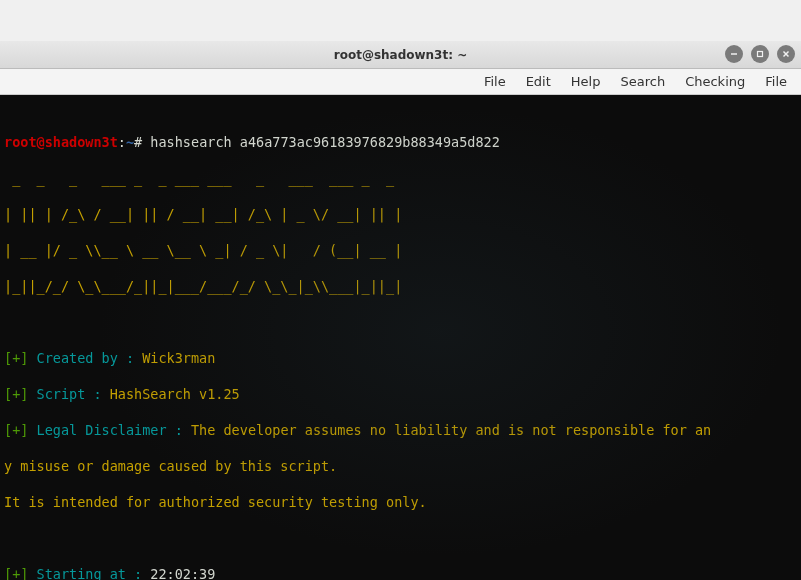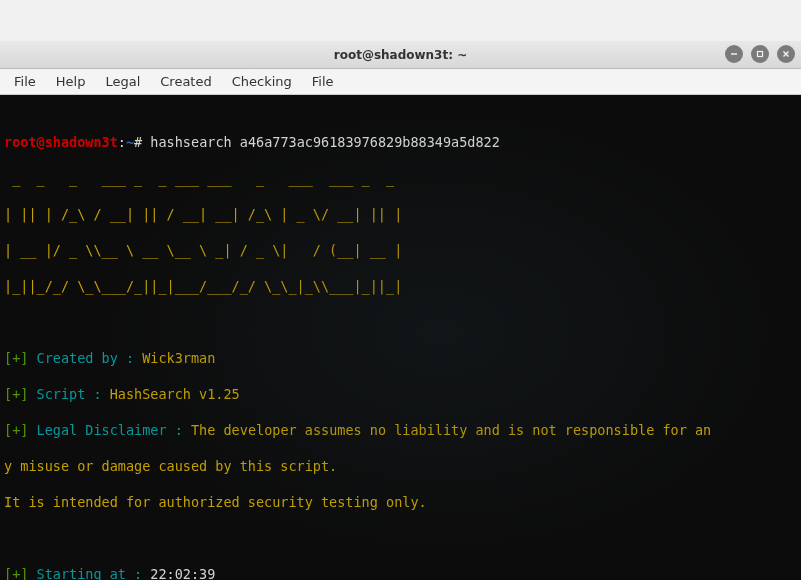--- a/index.html
+++ b/index.html
@@ -51,20 +51,21 @@
   }
   .menubar {
     height: 26px;
     background: #f4f4f4;
     border-bottom: 1px solid #ccc;
     display: flex;
     align-items: center;
     padding: 0 4px;
     font-size: 13px;
     color: #333;
+    justify-content: flex-end;
   }
   .menuitem {
     padding: 3px 10px;
     cursor: pointer;
   }
   .terminal {
     flex: 1;
     background: #0c0c0c;
     color: #cccccc;
     font-family: "DejaVu Sans Mono", "Liberation Mono", monospace;
@@ -114,23 +115,23 @@
           <svg width="8" height="8" viewBox="0 0 8 8">
             <line x1="1.5" y1="1.5" x2="6.5" y2="6.5" stroke="#f0f0f0" stroke-width="1.5"></line>
             <line x1="6.5" y1="1.5" x2="1.5" y2="6.5" stroke="#f0f0f0" stroke-width="1.5"></line>
           </svg>
         </div>
     </div>
   </div>
 
   <div class="menubar">
     <div class="menuitem">File</div>
+    <div class="menuitem">Edit</div>
     <div class="menuitem">Help</div>
-    <div class="menuitem">Legal</div>
-    <div class="menuitem">Created</div>
+    <div class="menuitem">Search</div>
     <div class="menuitem">Checking</div>
     <div class="menuitem">File</div>
   </div>
 
   <div class="terminal">
     <div class="bg-dragon"></div>
 <span class="line"><span class="prompt-user">root@shadown3t</span><span class="prompt-sym">:</span><span class="prompt-path">~</span><span class="prompt-sym">#</span><span class="cmd"> </span><span class="cmd">hashsearch a46a773ac96183976829b88349a5d822</span></span>
 <span class="line ascii"> _  _   _   ___ _  _ ___ ___   _   ___  ___ _  _ </span>
 <span class="line ascii">| || | /_\ / __| || / __| __| /_\ | _ \/ __| || |</span>
 <span class="line ascii">| __ |/ _ \\__ \ __ \__ \ _| / _ \|   / (__| __ |</span>

